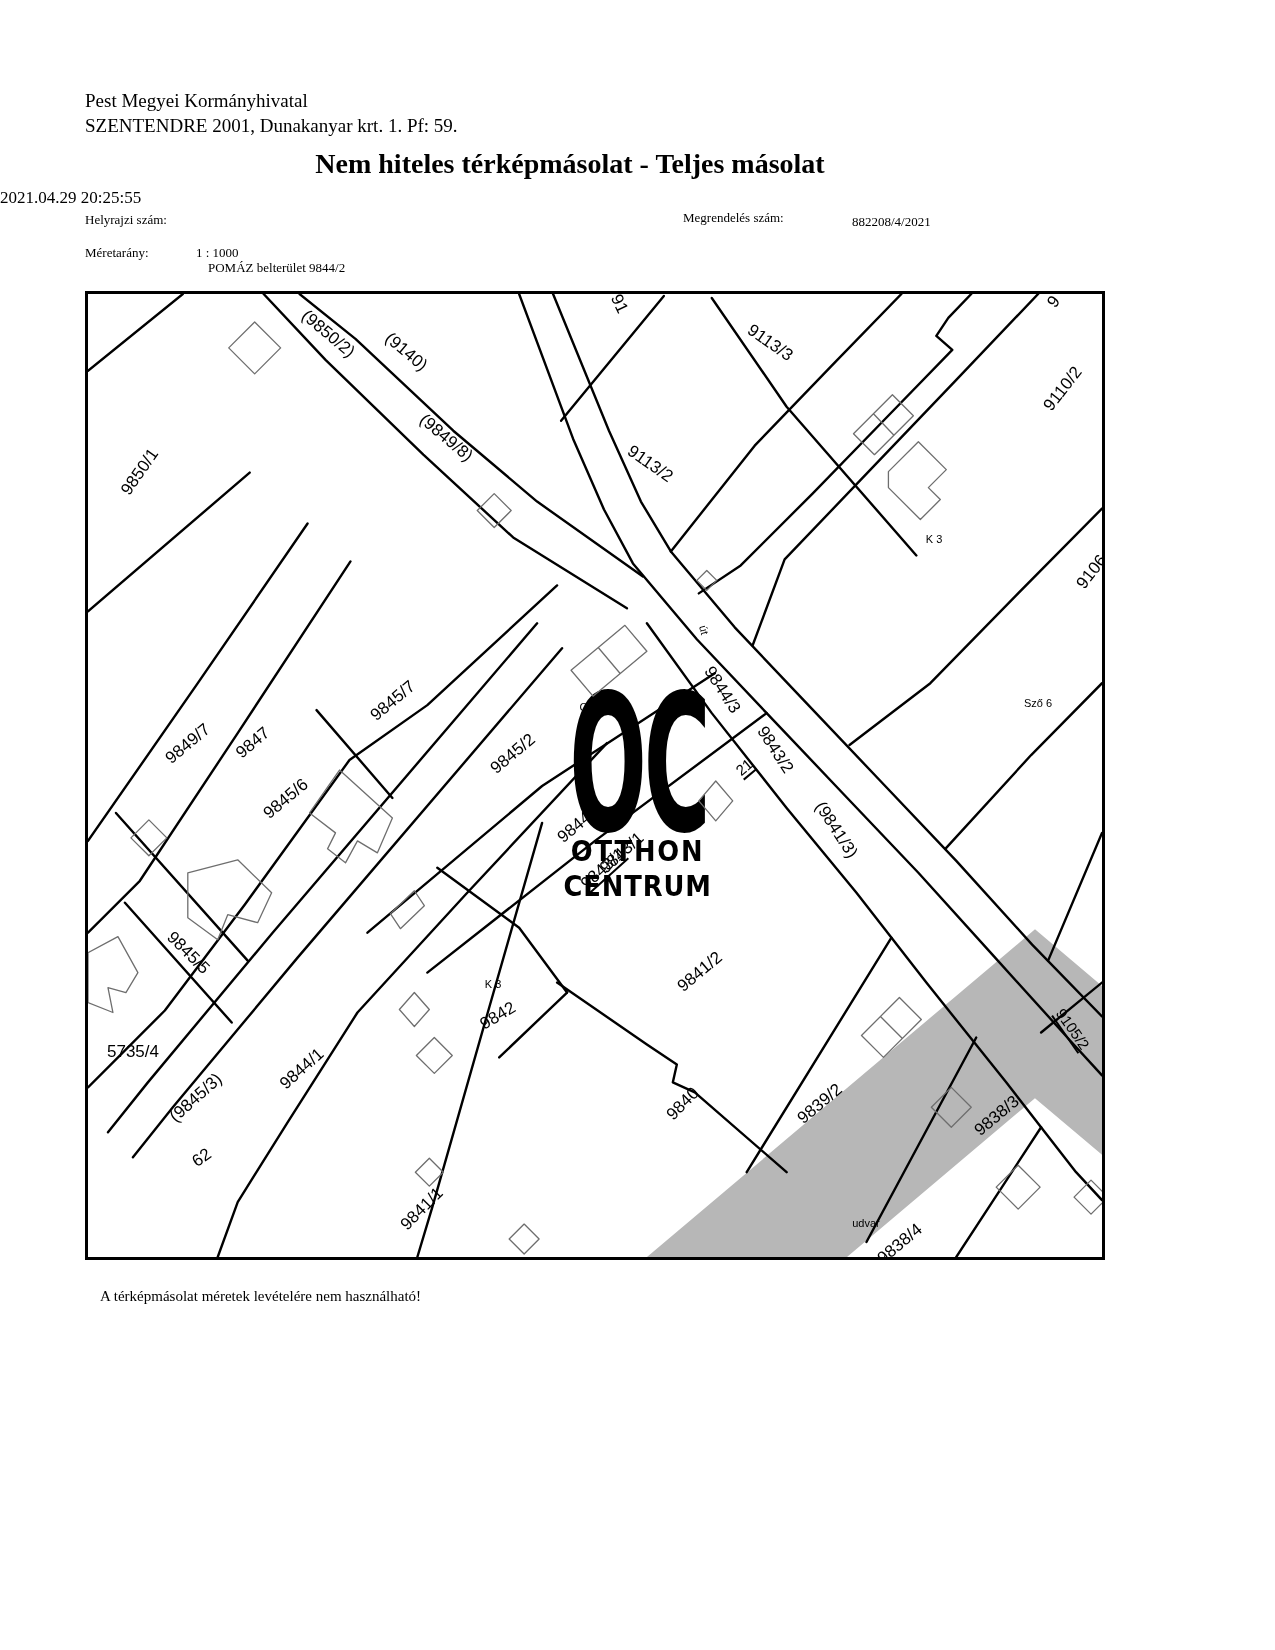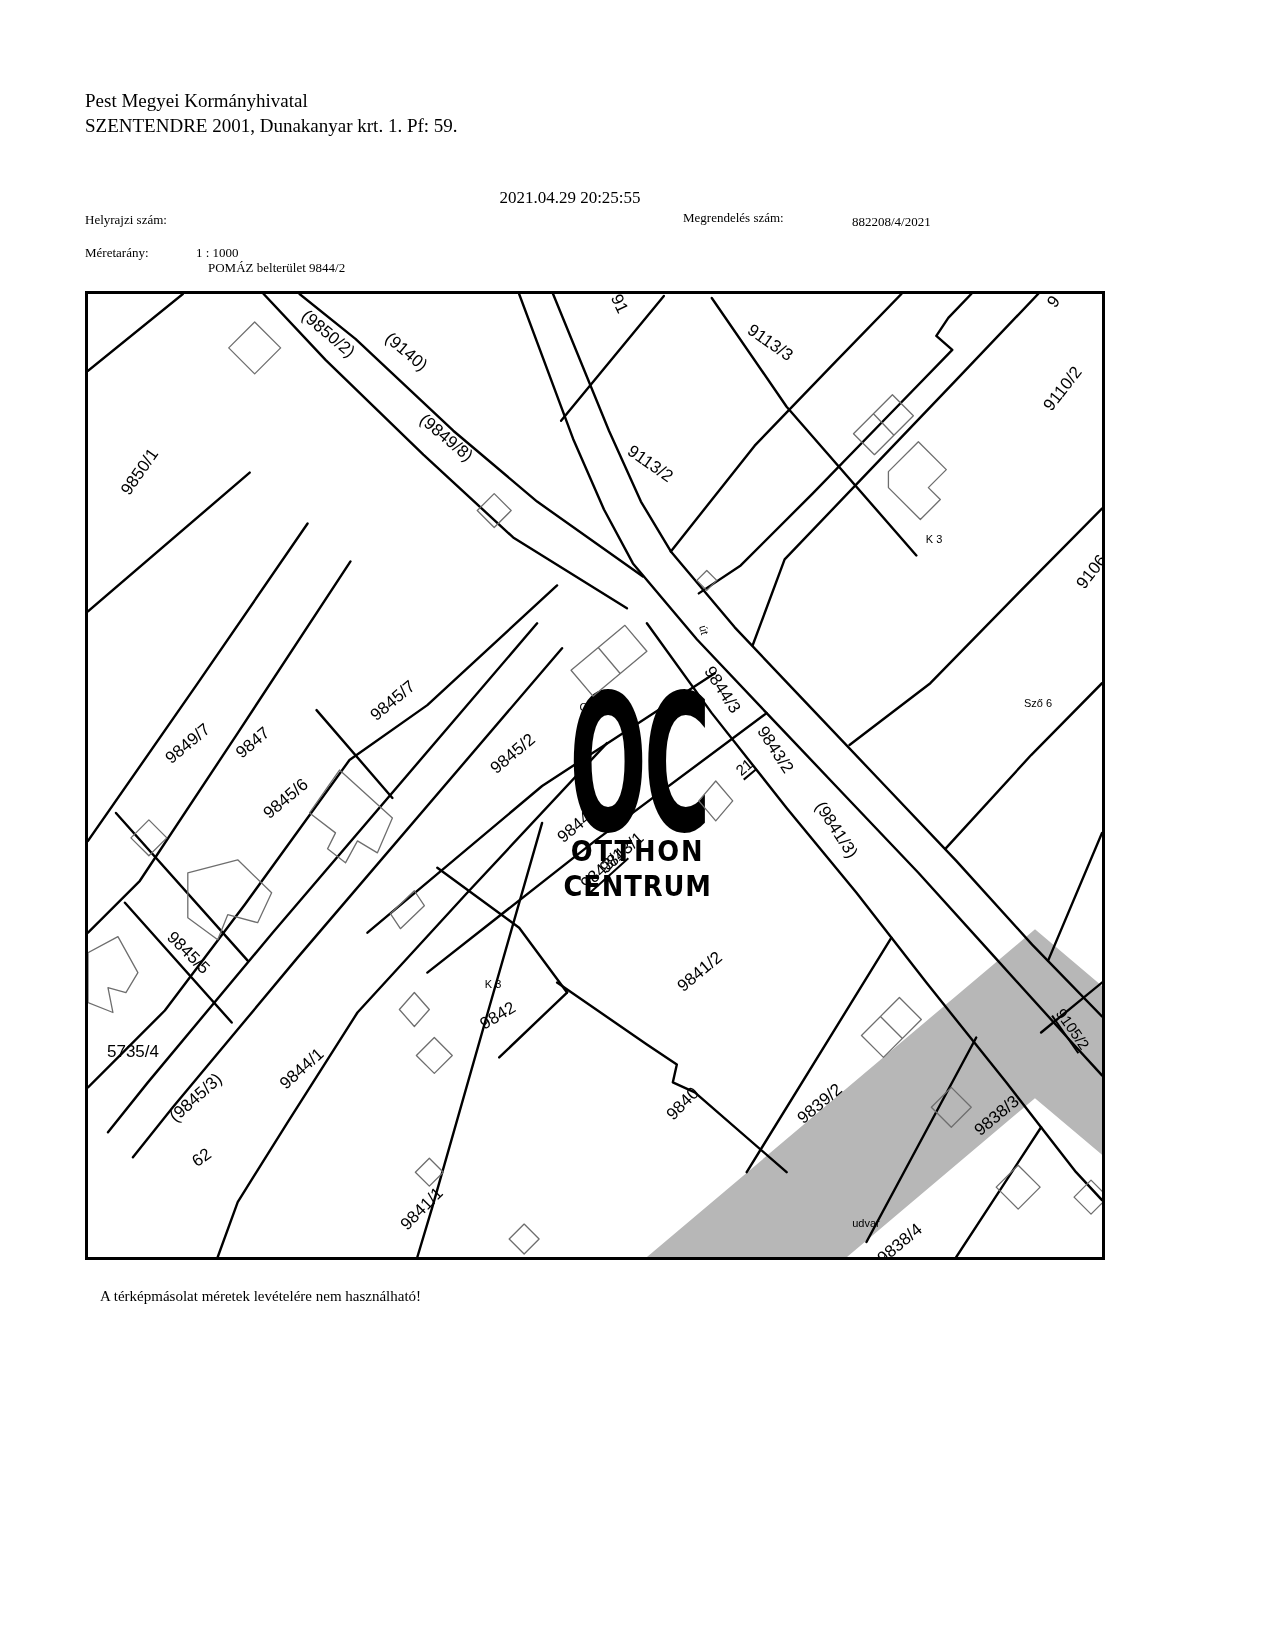--- a/index.html
+++ b/index.html
@@ -1,21 +1,21 @@
 <!DOCTYPE html>
 <html><head>
 <meta charset="utf-8">
 <style>
   html,body{margin:0;padding:0;background:#ffffff;}
   .page{position:relative;width:1275px;height:1650px;background:#fff;overflow:hidden;
         font-family:"Liberation Serif", serif;color:#000;}
   .abs{position:absolute;}
   .org-line{font-size:19px;white-space:nowrap;}
   .doc-title{left:0;width:1140px;text-align:center;font-size:28px;font-weight:bold;white-space:nowrap;}
-  .doc-date{left:0;width:1140px;text-align:center;font-size:17px;}
+  .doc-date{left:0;width:1140px;text-align:left;font-size:17px;}
   .fld{font-size:13px;white-space:nowrap;}
   .footer-note{font-size:15px;white-space:nowrap;}
 
   
   .map{left:85px;top:291px;width:1020px;height:969px;border:3px solid #000;
        box-sizing:border-box;overflow:hidden;background:#fff;}
   .map-inner{position:absolute;left:0;top:0;width:1014px;height:963px;}
   .map svg{position:absolute;left:0;top:0;width:1014px;height:963px;z-index:2;}
   .map-label{position:absolute;z-index:3;white-space:nowrap;color:#000;
              font-family:"Liberation Sans", sans-serif;transform-origin:center center;}
@@ -31,20 +31,21 @@
   .bl{stroke:#6e6e6e;stroke-width:1.3;fill:none;stroke-linejoin:round;}
 </style>
 </head>
 <body>
 
 <div class="page">
 
   <div class="abs org-line" style="left:85px;top:90px;">Pest Megyei Kormányhivatal</div>
   <div class="abs org-line" style="left:85px;top:115px;">SZENTENDRE 2001, Dunakanyar krt. 1. Pf: 59.</div>
 
+  <div class="abs doc-title" style="top:148px;">Nem hiteles térképmásolat - Teljes másolat</div>
   <div class="abs doc-date" style="top:188px;">2021.04.29 20:25:55</div>
 
   <div class="abs fld" style="left:85px;top:212px;">Helyrajzi szám:</div>
   <div class="abs fld" style="left:208px;top:212px;margin-top:48px;">POMÁZ belterület 9844/2</div>
   <div class="abs fld" style="left:683px;top:210px;">Megrendelés szám:</div>
   <div class="abs fld" style="left:852px;top:214px;">882208/4/2021</div>
 
   <div class="abs fld" style="left:85px;top:245px;text-align:center;">Méretarány:</div>
   <div class="abs fld" style="left:196px;top:245px;">1 : 1000</div>
 

